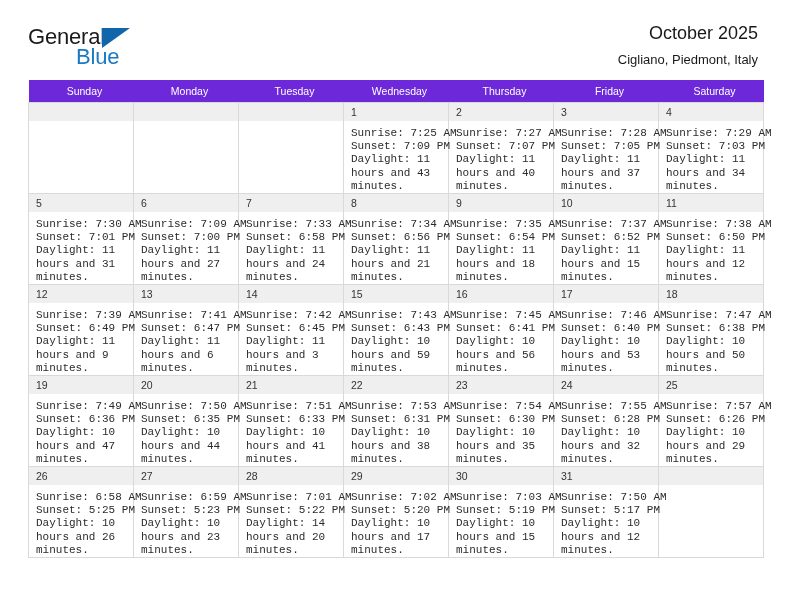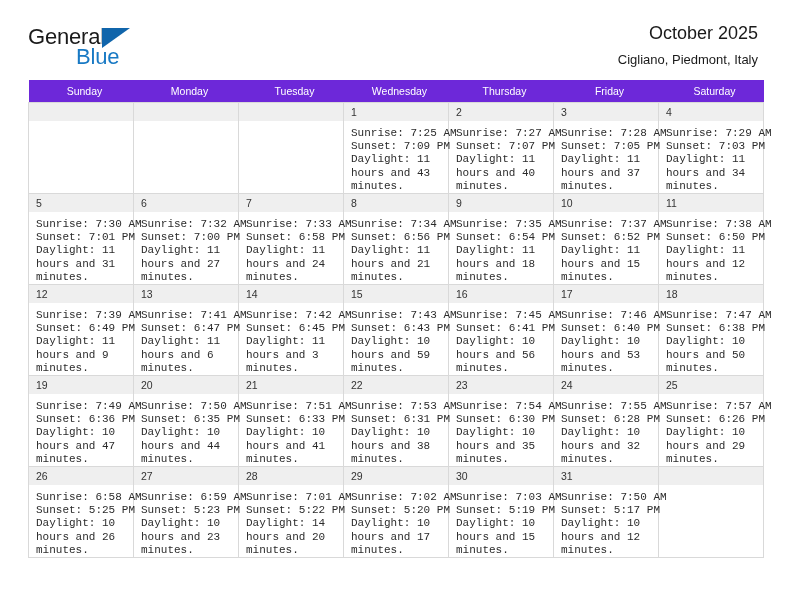--- a/index.html
+++ b/index.html
@@ -243,21 +243,21 @@
                 <div>Sunrise: 7:30 AM</div>
                 <div>Sunset: 7:01 PM</div>
                 <div class="daylight-line">Daylight: 11 hours and 31 minutes.</div>
               </div>
             </div>
           </td>
           <td>
             <div class="cell-inner">
               <div class="daynum">6</div>
               <div class="details">
-                <div>Sunrise: 7:32 AM</div>
+                <div>Sunrise: 7:09 AM</div>
                 <div>Sunset: 7:00 PM</div>
                 <div class="daylight-line">Daylight: 11 hours and 27 minutes.</div>
               </div>
             </div>
           </td>
           <td>
             <div class="cell-inner">
               <div class="daynum">7</div>
               <div class="details">
                 <div>Sunrise: 7:33 AM</div>

